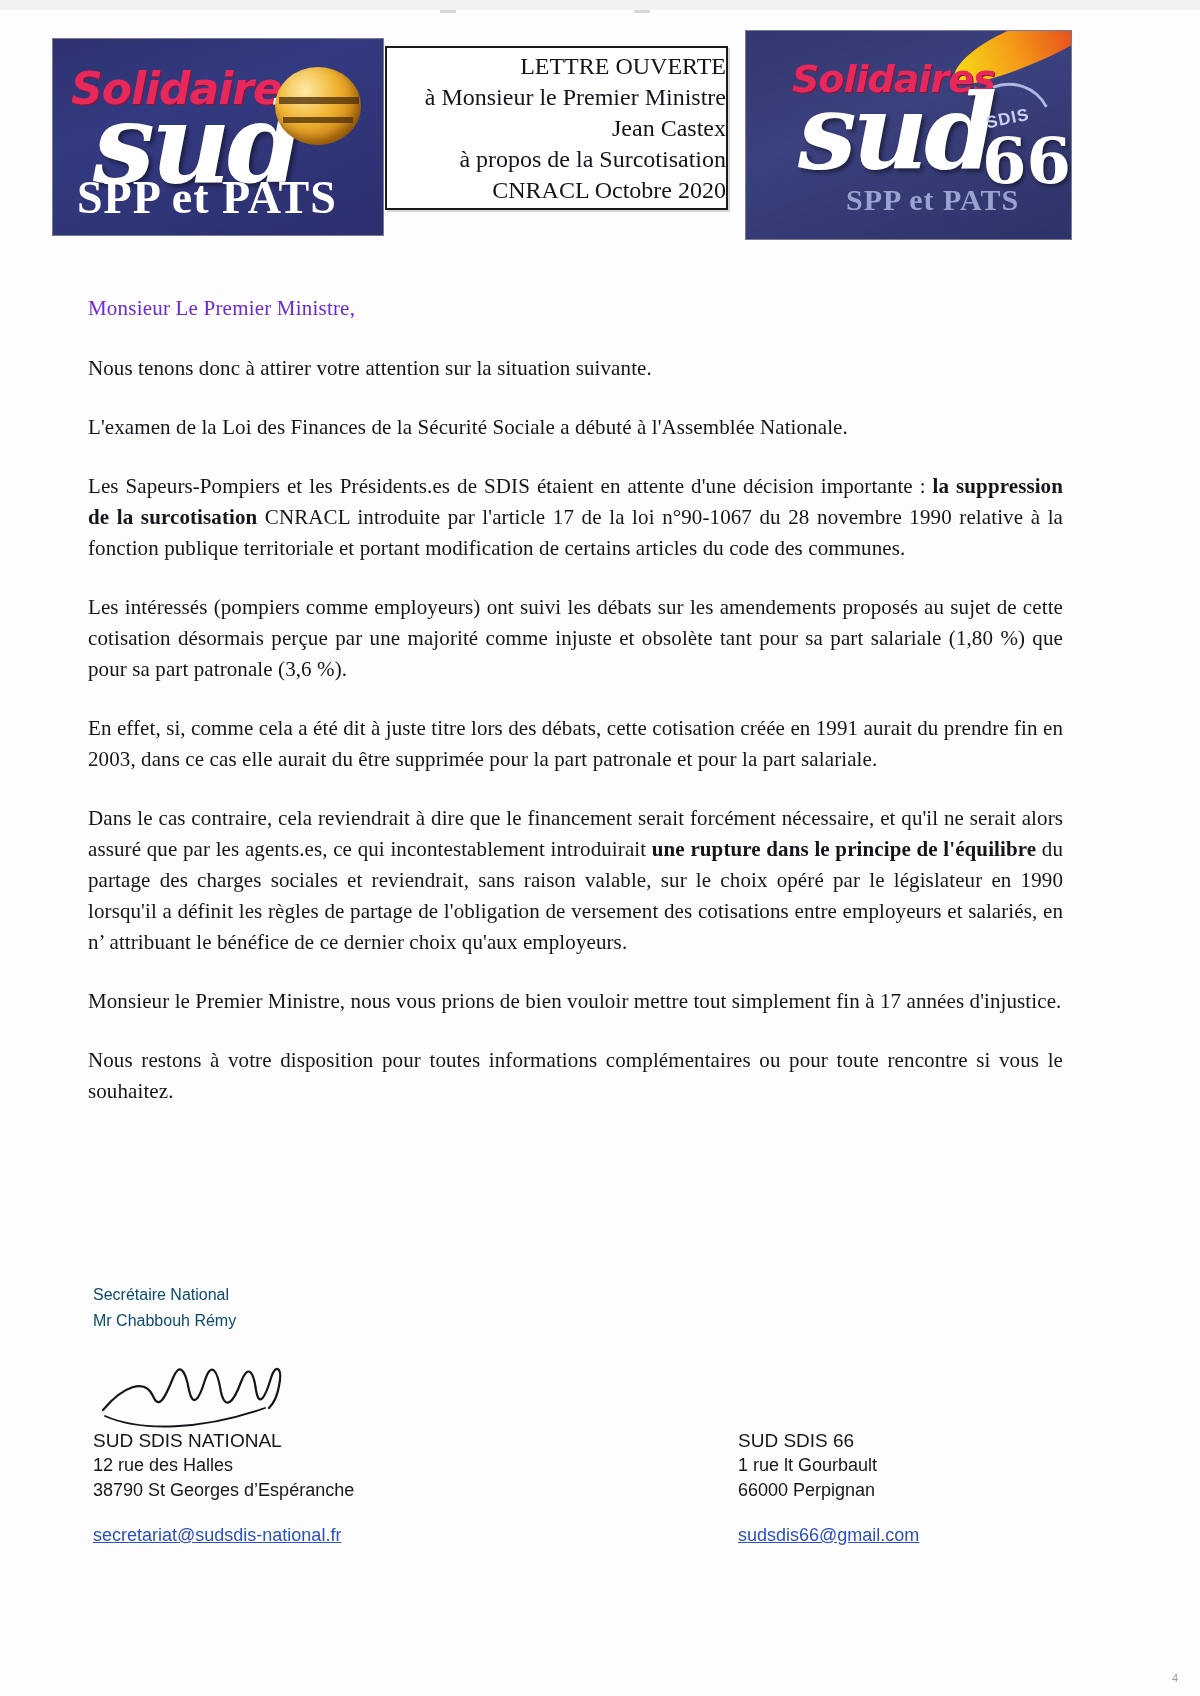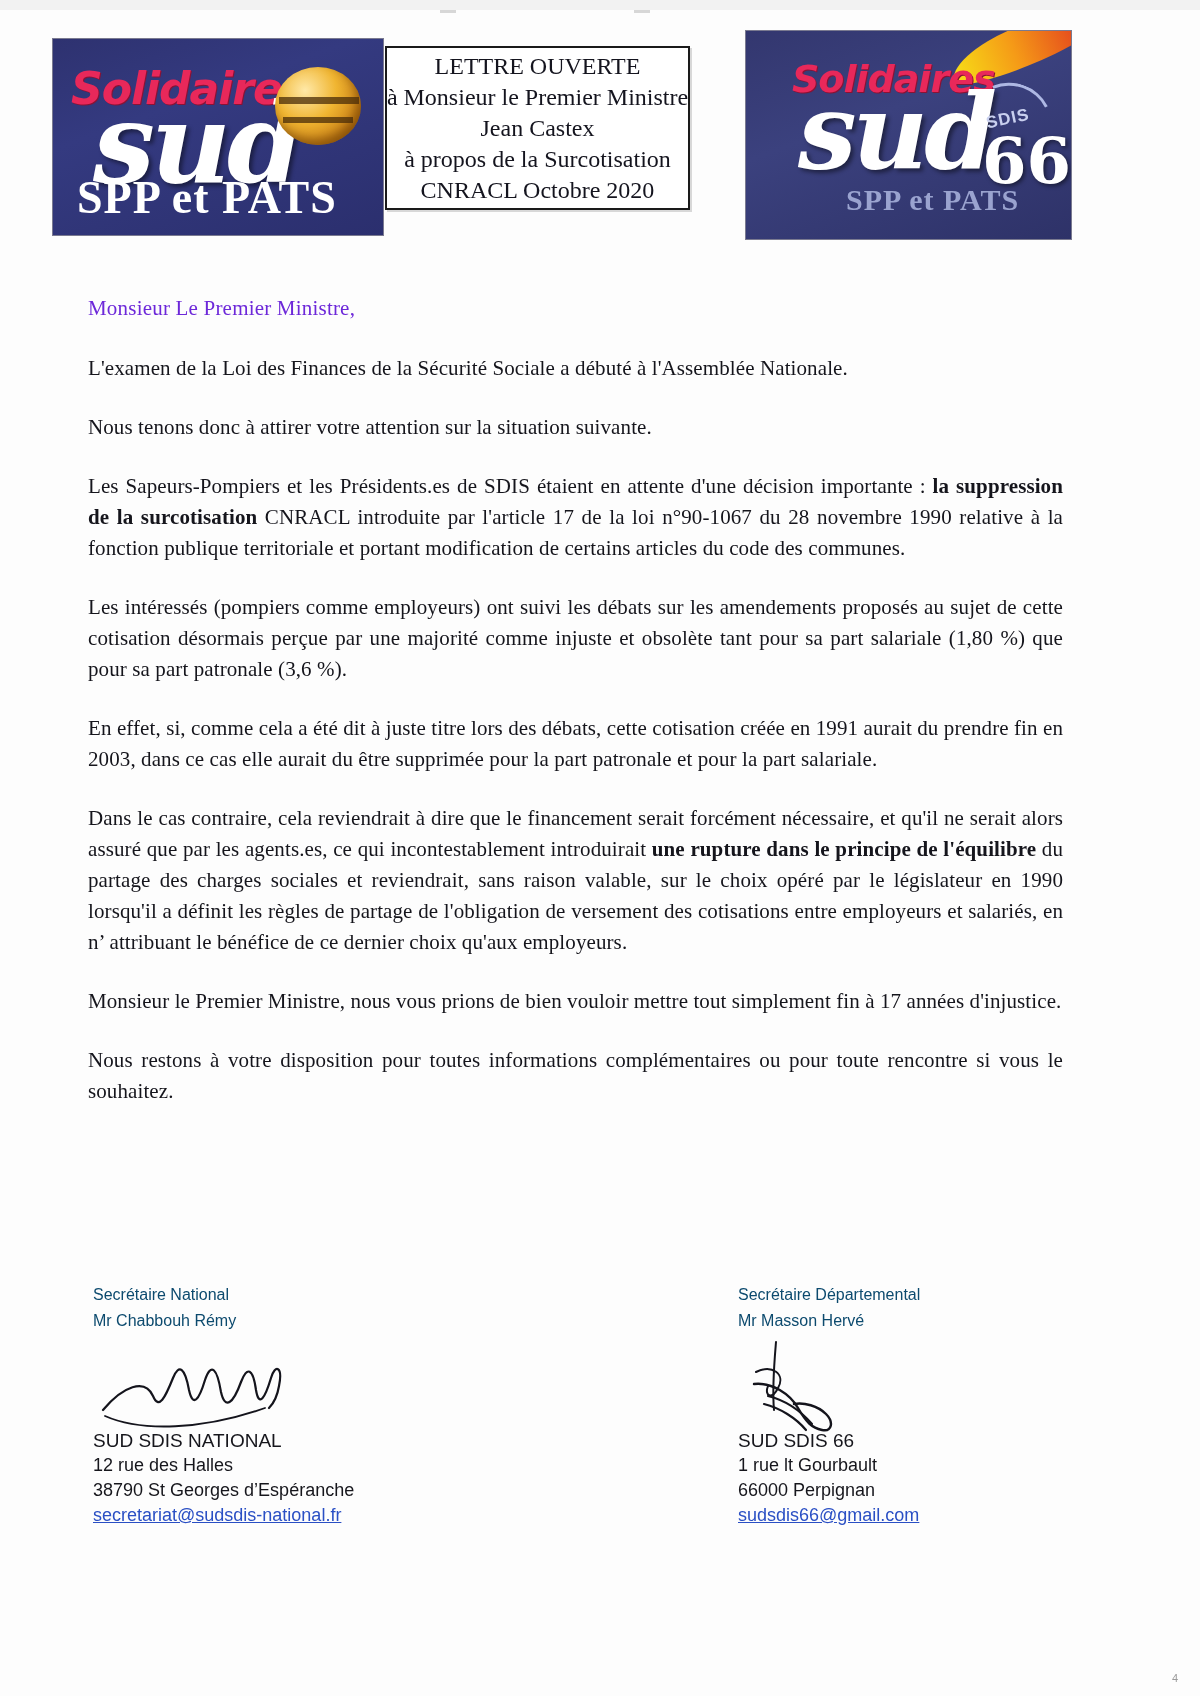--- a/index.html
+++ b/index.html
@@ -100,27 +100,27 @@
     position: absolute;
     font-family: "DejaVu Serif", serif;
     font-weight: bold;
     color: #ffffff;
     text-shadow: 2px 2px 4px rgba(0,0,0,.5);
   }
 
   .title-box {
     position: absolute;
     left: 385px; top: 46px;
-    width: 305px; height: 164px;
+    width: 343px; height: 164px;
     border: 2px solid #1a1a1a;
     background: #ffffff;
     box-shadow: 2px 2px 0 #d8d8d8;
     display: flex;
     flex-direction: column;
-    align-items: center;
+    align-items: flex-end;
     justify-content: center;
     padding: 2px 0;
     box-sizing: border-box;
   }
   .title-box div {
     font-size: 24px;
     line-height: 31px;
     color: #14141e;
     text-align: center;
     white-space: nowrap;
@@ -190,20 +190,21 @@
     line-height: 25px;
     color: #16161c;
   }
   .foot-mail {
     font-family: "Liberation Sans", sans-serif;
     font-size: 18px;
     line-height: 25px;
     color: #2a4fc4;
     text-decoration: underline;
     display: inline-block;
+    margin-top: 20px;
   }
   .corner-mark {
     position: absolute;
     right: 22px;
     bottom: 12px;
     font-family: "Liberation Sans", sans-serif;
     font-size: 11px;
     color: #9a9a9a;
   }
   .scan-edge-top {
@@ -249,54 +250,42 @@
       <div class="sdis-swoosh" style="left:224px; top:52px; width:76px; height:70px; transform:rotate(20deg);"></div>
       <div class="sdis-arc" style="left:240px; top:78px; font-size:17px; transform:rotate(-12deg);">SDIS</div>
       <div class="num66" style="left:236px; top:92px; font-size:64px;">66</div>
       <div class="spp-pats faded" style="left:100px; top:152px; font-size:30px;">SPP et PATS</div>
     </div>
   </div>
 
   <div class="body-wrap">
     <div class="salutation">Monsieur Le Premier Ministre,</div>
     <div id="paragraphs">
+        <p class="para"><span>Nous tenons donc à attirer votre attention sur la situation suivante.</span></p>
         <p class="para"><span>L'examen de la Loi des Finances de la Sécurité Sociale a débuté à l'Assemblée Nationale.</span></p>
-        <p class="para"><span>Nous tenons donc à attirer votre attention sur la situation suivante.</span></p>
         <p class="para"><span>Les Sapeurs-Pompiers et les Présidents.es de SDIS étaient en attente d'une décision importante : </span><b>la suppression de la surcotisation</b><span> CNRACL introduite par l'article 17 de la loi n°90-1067 du 28 novembre 1990 relative à la fonction publique territoriale et portant modification de certains articles du code des communes.</span></p>
         <p class="para"><span>Les intéressés (pompiers comme employeurs) ont suivi les débats sur les amendements proposés au sujet de cette cotisation désormais perçue par une majorité comme injuste et obsolète tant pour sa part salariale (1,80 %) que pour sa part patronale (3,6 %).</span></p>
         <p class="para"><span>En effet, si, comme cela a été dit à juste titre lors des débats, cette cotisation créée en 1991 aurait du prendre fin en 2003, dans ce cas elle aurait du être supprimée pour la part patronale et pour la part salariale.</span></p>
         <p class="para"><span>Dans le cas contraire, cela reviendrait à dire que le financement serait forcément nécessaire, et qu'il ne serait alors assuré que par les agents.es, ce qui incontestablement introduirait </span><b>une rupture dans le principe de l'équilibre</b><span> du partage des charges sociales et reviendrait, sans raison valable, sur le choix opéré par le législateur en 1990 lorsqu'il a définit les règles de partage de l'obligation de versement des cotisations entre employeurs et salariés, en n’ attribuant le bénéfice de ce dernier choix qu'aux employeurs.</span></p>
         <p class="para"><span>Monsieur le Premier Ministre, nous vous prions de bien vouloir mettre tout simplement fin à 17 années d'injustice.</span></p>
         <p class="para"><span>Nous restons à votre disposition pour toutes informations complémentaires ou pour toute rencontre si vous le souhaitez.</span></p>
       </div>
   </div>
 
   <div class="sig-area">
     <div class="sig-col left">
       <div class="sig-role">Secrétaire National</div>
       <div class="sig-name">Mr Chabbouh Rémy</div>
       <svg class="sig-svg" width="240" height="95" viewBox="0 0 240 95">
         <path d="M10 72 C 30 48, 52 40, 60 58 C 66 72, 72 60, 80 40 C 86 25, 92 30, 96 52 C 100 70, 106 62, 112 42
                  C 118 24, 124 30, 128 54 C 132 72, 140 66, 148 44 C 154 28, 160 30, 163 52
                  C 166 70, 172 60, 178 40 C 182 26, 190 28, 186 48 C 184 60, 180 66, 176 70" fill="none" stroke="#14141c" stroke-width="2.2" stroke-linecap="round"></path>
         <path d="M12 78 C 48 94, 110 92, 172 70" fill="none" stroke="#14141c" stroke-width="1.8" stroke-linecap="round"></path>
       </svg>
     </div>
-    <div class="sig-col right">
-      <div class="sig-role">Secrétaire Départemental</div>
-      <div class="sig-name">Mr Masson Hervé</div>
-      <svg class="sig-svg" width="190" height="100" viewBox="0 0 190 100">
-        <path d="M38 4 C 36 28, 34 50, 36 72" fill="none" stroke="#14141c" stroke-width="2" stroke-linecap="round"></path>
-        <path d="M18 34 C 34 26, 48 36, 40 50 C 34 62, 26 58, 30 48" fill="none" stroke="#14141c" stroke-width="2" stroke-linecap="round"></path>
-        <path d="M16 46 C 34 44, 52 56, 60 70 C 68 84, 74 90, 84 92 C 94 94, 96 84, 88 76
-                 C 80 68, 66 64, 56 66" fill="none" stroke="#14141c" stroke-width="2.4" stroke-linecap="round"></path>
-        <path d="M30 58 C 46 62, 62 72, 74 86" fill="none" stroke="#14141c" stroke-width="2.2" stroke-linecap="round"></path>
-        <path d="M26 66 C 42 70, 58 80, 68 92" fill="none" stroke="#14141c" stroke-width="2.2" stroke-linecap="round"></path>
-      </svg>
-    </div>
   </div>
 
   <div class="footer">
     <div class="foot-col left">
       <div class="foot-title">SUD SDIS NATIONAL</div>
       <div class="foot-line">12 rue des Halles</div>
       <div class="foot-line">38790 St Georges d’Espéranche</div>
       <div><a class="foot-mail" href="#">secretariat@sudsdis-national.fr</a></div>
     </div>
     <div class="foot-col right">

